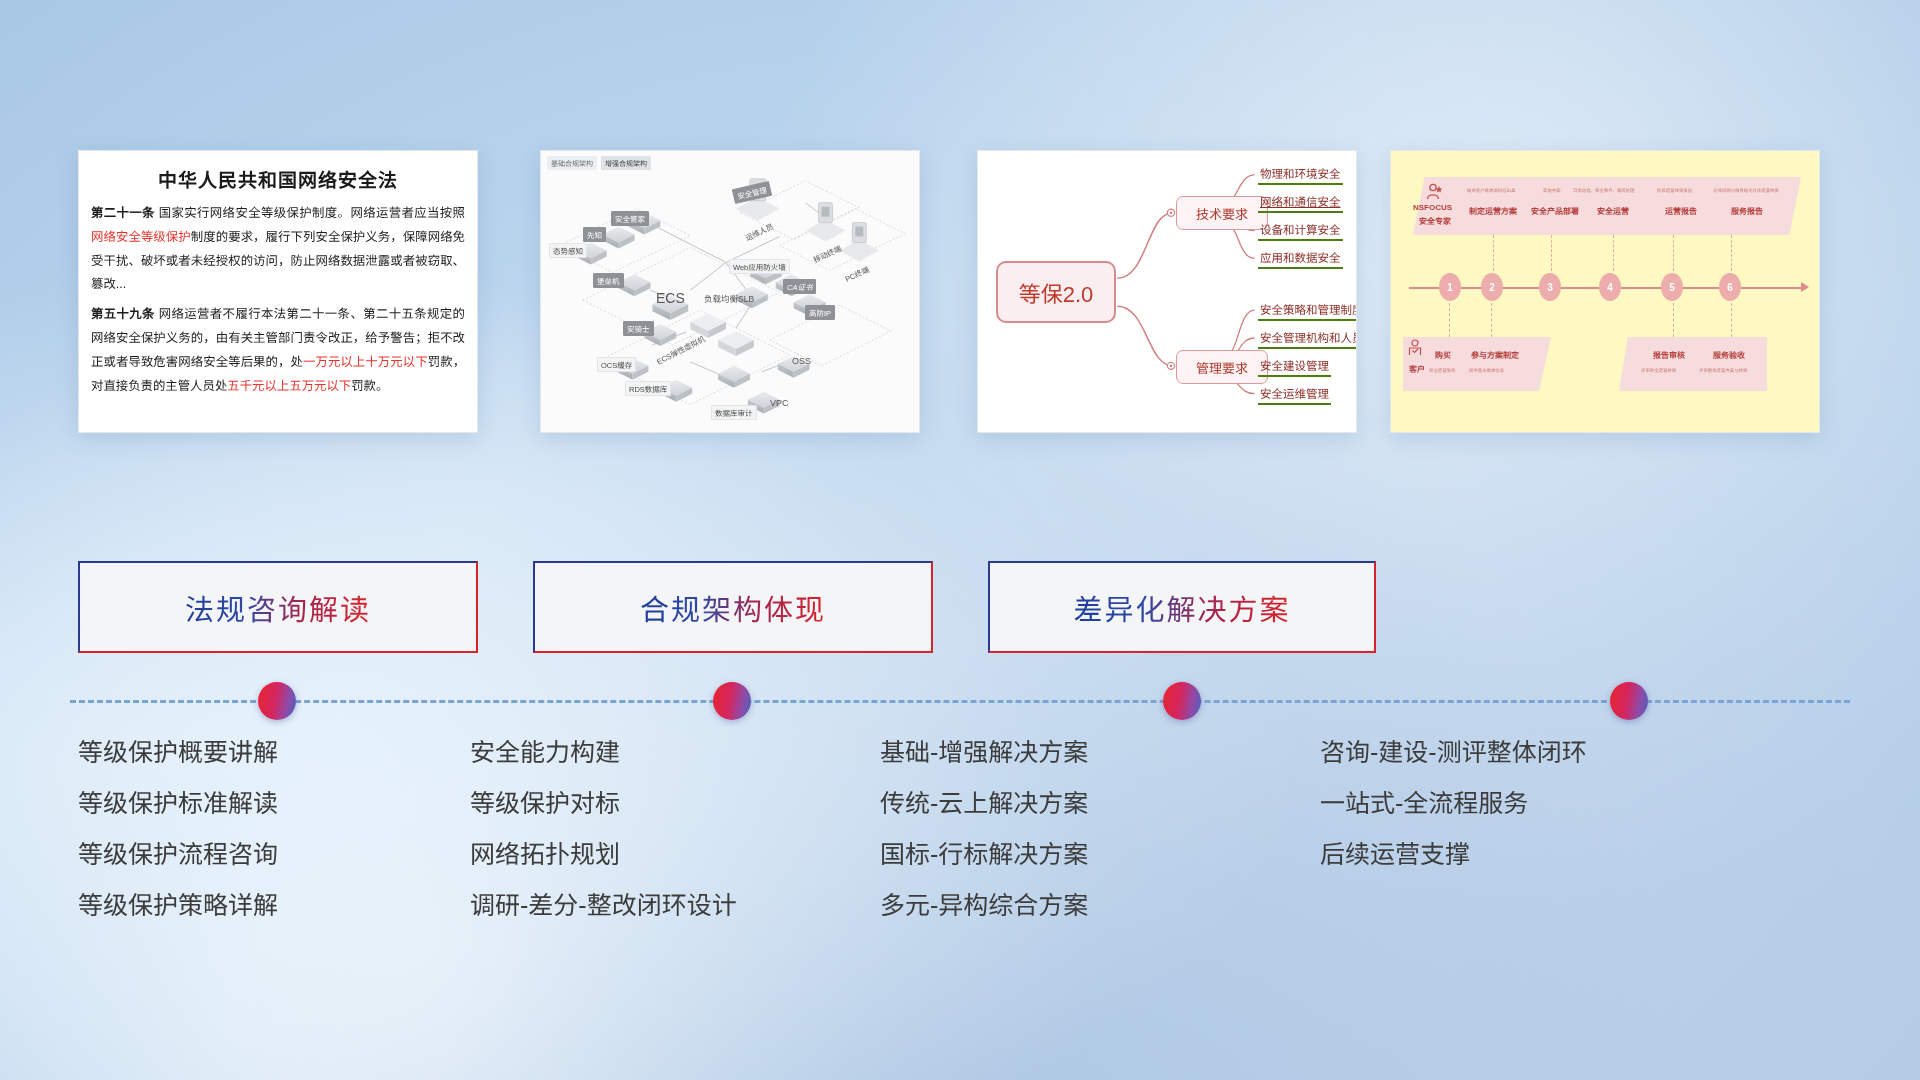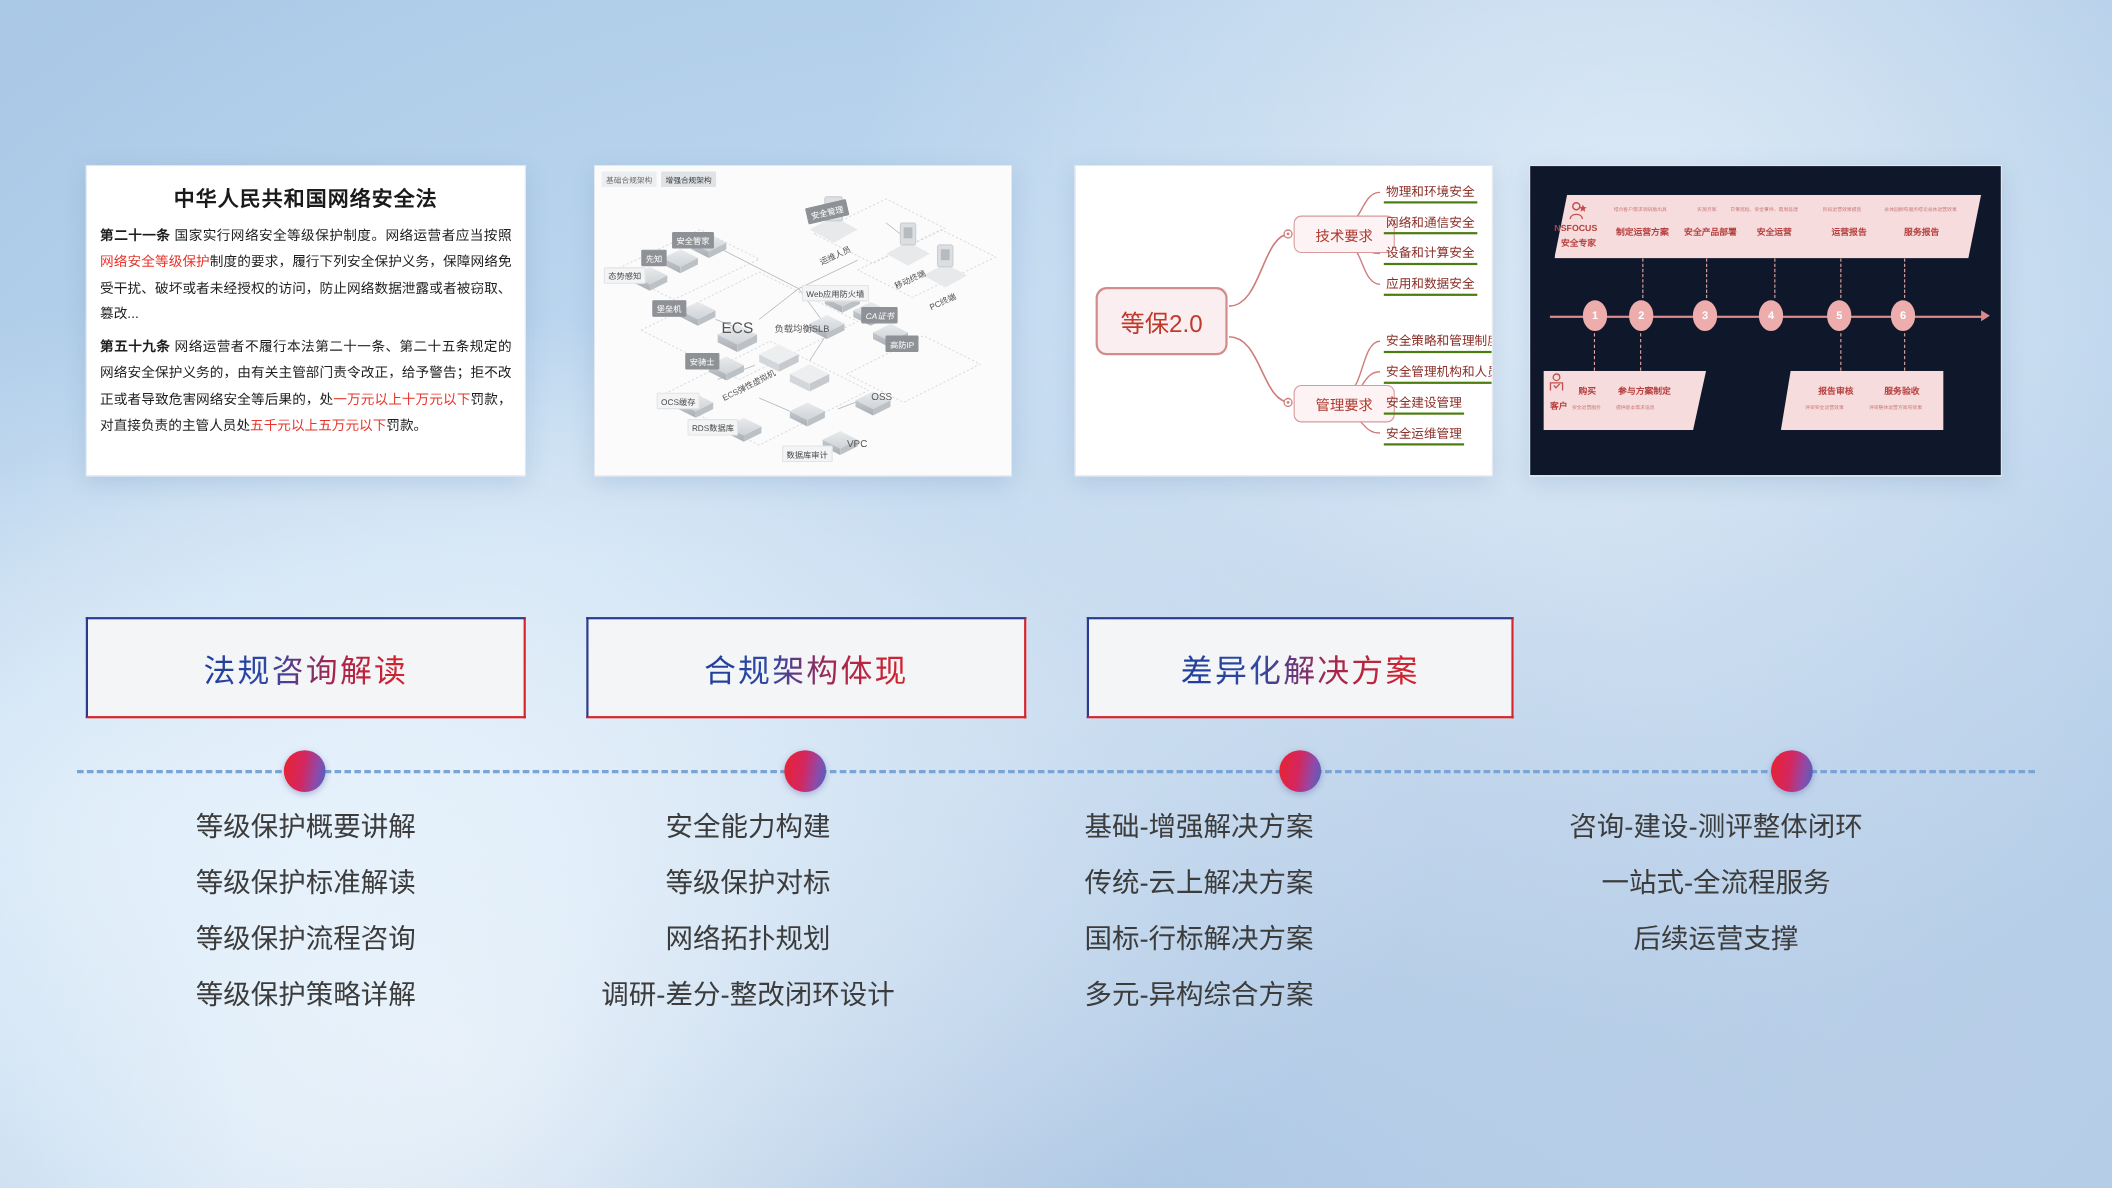--- a/index.html
+++ b/index.html
@@ -124,21 +124,21 @@
   .mm-leaf {
     position: absolute;
     font-size: 11.5px;
     color: #8c2f28;
     border-bottom: 2px solid #4d7c0f;
     padding: 0 2px 2px 2px;
     white-space: nowrap;
   }
 
   
-  .nsf { position: relative; width: 100%; height: 100%; background: #0f172a; }
+  .nsf { position: relative; width: 100%; height: 100%; background: #fef9c3; }
   .nsf-band-top, .nsf-band-bl, .nsf-band-br {
     position: absolute;
     background: #f7dcdd;
   }
   .nsf-band-top {
     left: 22px; top: 26px; width: 388px; height: 58px;
     clip-path: polygon(3% 0, 100% 0, 97% 100%, 0 100%);
   }
   .nsf-band-bl {
     left: 12px; top: 186px; width: 148px; height: 54px;
@@ -209,21 +209,21 @@
     position: absolute;
     top: -18px;
     width: 38px; height: 38px;
     border-radius: 50%;
     background: linear-gradient(100deg, #e8232f 0%, #d4265f 45%, #8f4aa8 75%, #4a63bd 100%);
     box-shadow: 0 2px 6px rgba(60,70,150,0.35);
   }
 
   
   .cols { position: absolute; left: 0; top: 740px; width: 1920px; height: 230px; }
-  .col { position: absolute; top: 0; text-align: center; }
+  .col { position: absolute; top: 0; }
   .col-1 { left: 78px;   width: 400px; }
   .col-2 { left: 470px;  width: 420px; }
   .col-3 { left: 880px;  width: 420px; }
   .col-4 { left: 1320px; width: 480px; }
   .col-item {
     font-size: 25px;
     color: #3c3c3c;
     line-height: 1;
     margin-bottom: 26px;
     white-space: nowrap;
@@ -447,21 +447,21 @@
             <circle cx="194" cy="216" r="1.3"></circle>
           </g>
         </svg>
 
         <div class="mm-root">等保2.0</div>
 
         <div class="mm-node" style="left:198px;top:45px;">技术要求</div>
         <div class="mm-node" style="left:198px;top:199px;">管理要求</div>
 
         <div class="mm-leaf" style="left:280px;top:14px;">物理和环境安全</div>
-        <div class="mm-leaf" style="left:280px;top:42px;">网络和通信安全</div>
+        <div class="mm-leaf" style="left:280px;top:42px;text-decoration:underline;">网络和通信安全</div>
         <div class="mm-leaf" style="left:280px;top:70px;">设备和计算安全</div>
         <div class="mm-leaf" style="left:280px;top:98px;">应用和数据安全</div>
 
         <div class="mm-leaf" style="left:280px;top:150px;">安全策略和管理制度</div>
         <div class="mm-leaf" style="left:280px;top:178px;">安全管理机构和人员</div>
         <div class="mm-leaf" style="left:280px;top:206px;">安全建设管理</div>
         <div class="mm-leaf" style="left:280px;top:234px;">安全运维管理</div>
       </div>
     </div>
 

